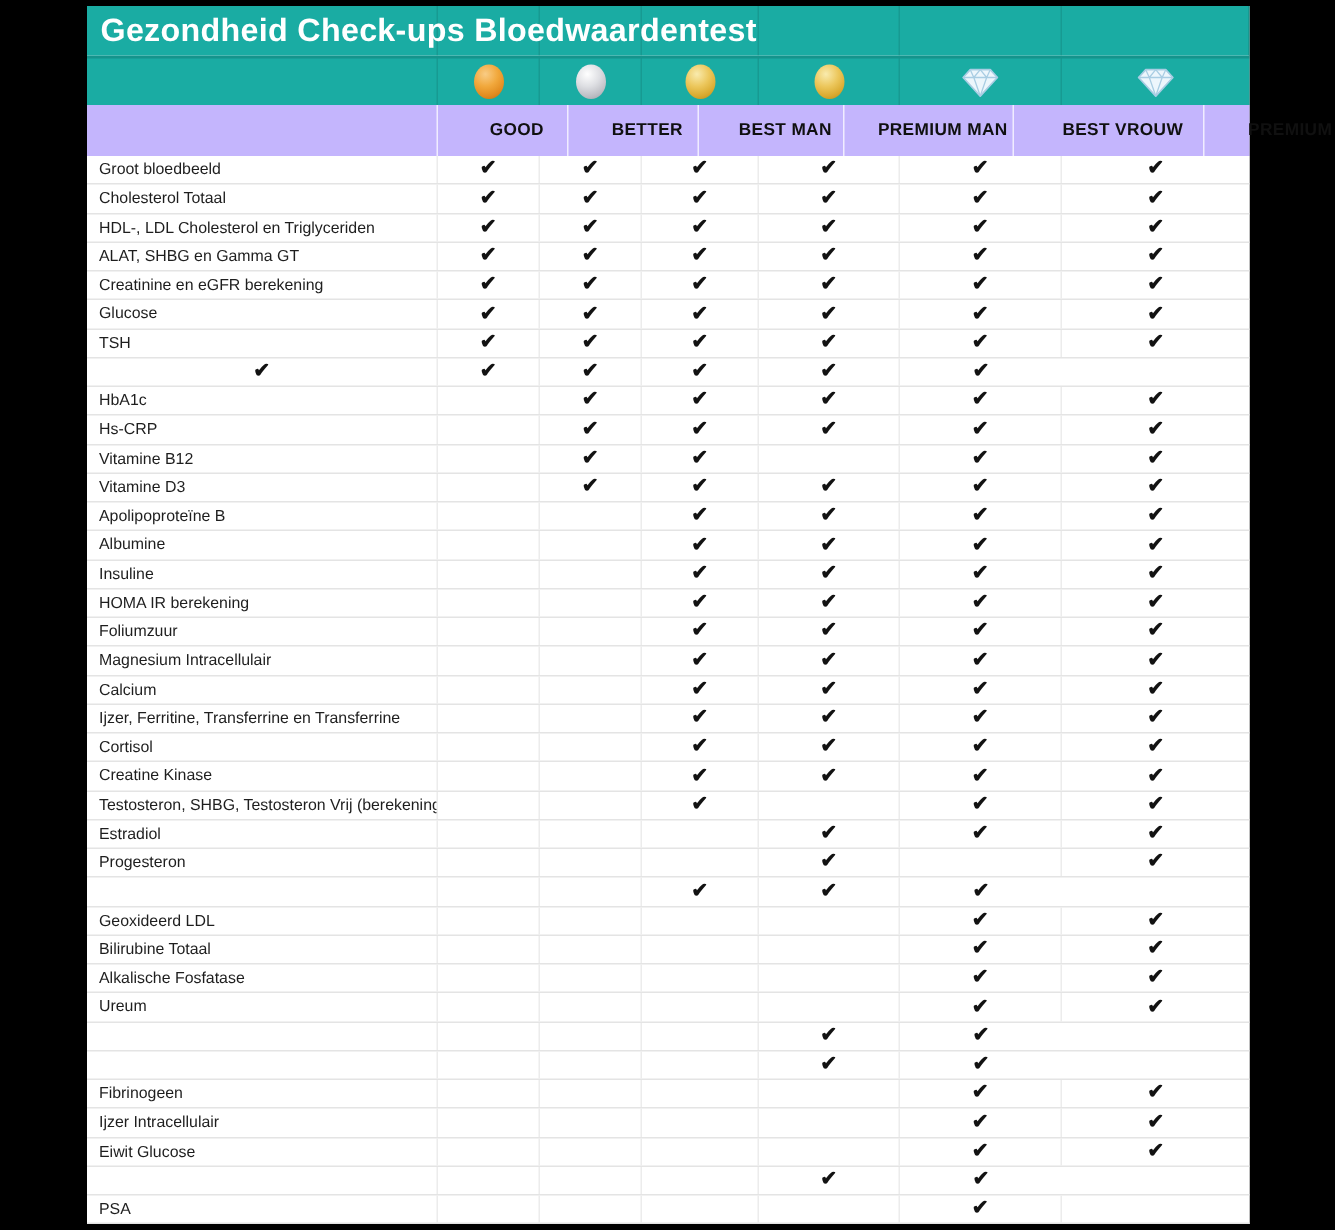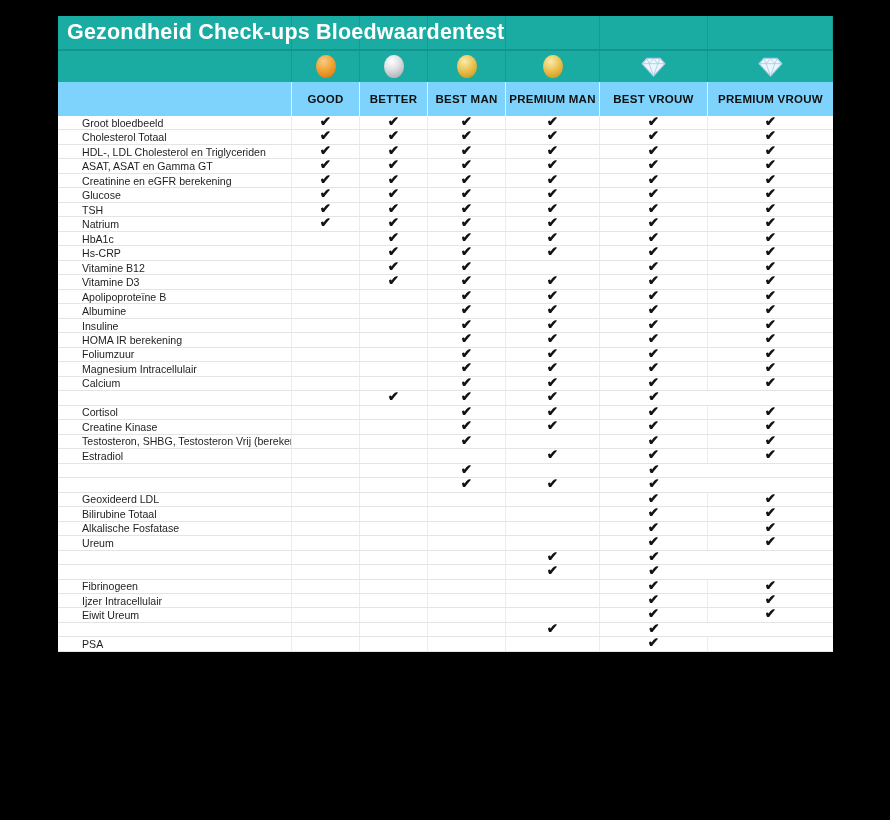--- a/index.html
+++ b/index.html
@@ -2,21 +2,21 @@
 <html><head>
 <meta charset="utf-8">
 <style>
   html,body{margin:0;padding:0;}
   body{
     width:890px;height:820px;position:relative;overflow:hidden;
     background:#000;
     font-family:"Liberation Sans", sans-serif;
   }
   .sheet{
-    position:absolute;left:58px;top:16px;width:775px;height:636px;
+    position:absolute;left:58px;top:4px;width:775px;height:812px;
     background:#fff;display:flex;flex-direction:column;
   }
   .grid{display:grid;grid-template-columns:234px 68px 68px 78px 94px 108px 125px;}
   
   .title-bar{position:relative;height:33px;background:#1aaca3;flex:0 0 33px;}
   .title-bar .hcell{border-right:1px solid rgba(0,0,0,0.10);height:100%;}
   .title-bar .hcell:last-child{border-right:none;}
   .title-text{
     position:absolute;left:9px;top:50%;transform:translateY(-52%);
     color:#fff;font-size:21.5px;font-weight:700;letter-spacing:0.2px;white-space:nowrap;
@@ -24,33 +24,33 @@
   
   .icon-bar{height:31px;background:#1aaca3;flex:0 0 31px;border-top:2px solid rgba(0,40,37,0.18);}
   .icon-bar .cell{border-right:1px solid rgba(0,0,0,0.10);display:flex;align-items:center;justify-content:center;}
   .icon-bar .cell:last-child{border-right:none;}
   .coin{width:20px;height:23px;border-radius:50%;display:inline-block;}
   .coin.bronze-medal{background:radial-gradient(circle at 38% 28%, #f9cc85 0%, #f1a83c 40%, #e18a1e 72%, #b56a10 100%);}
   .coin.silver-medal{background:radial-gradient(circle at 38% 28%, #ffffff 0%, #dedfe3 40%, #bdbec4 72%, #97989f 100%);}
   .coin.gold-medal{background:radial-gradient(circle at 38% 28%, #f9ebae 0%, #ecc75c 40%, #d9a92e 72%, #ad841b 100%);}
   .gem{display:inline-block;line-height:0;}
   
-  .label-bar{height:34px;background:#7dd3fc;flex:0 0 34px;}
+  .label-bar{height:34px;background:#c4b5fd;flex:0 0 34px;gap:19px;}
   .label-bar .cell{
     border-right:1px solid rgba(255,255,255,0.75);
     display:flex;align-items:center;justify-content:center;
     font-size:11.5px;font-weight:700;color:#101010;letter-spacing:0.25px;white-space:nowrap;
   }
   .label-bar .cell:last-child{border-right:none;}
   
   .rows{flex:1 1 auto;display:flex;flex-direction:column;background:#fff;}
   .row{flex:1 1 0;border-bottom:1px solid #e4e4e4;min-height:0;}
   .row .cell{border-right:1px solid #ececec;display:flex;align-items:center;justify-content:center;min-height:0;}
   .row .cell:last-child{border-right:none;}
-  .row .name-cell{justify-content:flex-start;padding-left:24px;
+  .row .name-cell{justify-content:flex-start;padding-left:8px;
     font-size:10.6px;color:#1e1e1e;white-space:nowrap;overflow:hidden;}
   .check{font-size:13.5px;font-weight:700;color:#121212;line-height:1;transform:translateY(-1px);}
 </style>
 </head>
 <body>
 
 <div class="sheet">
   <div class="title-bar grid">
 
     <div class="hcell"></div>
@@ -159,21 +159,21 @@
           <span class="check">✔</span>
         </div>
         <div class="cell check-cell">
           <span class="check">✔</span>
         </div>
         <div class="cell check-cell">
           <span class="check">✔</span>
         </div>
       </div>
       <div class="row grid">
-        <div class="cell name-cell">ASAT, ASAT en Gamma GT</div>
+        <div class="cell name-cell">ALAT, SHBG en Gamma GT</div>
         <div class="cell check-cell">
           <span class="check">✔</span>
         </div>
         <div class="cell check-cell">
           <span class="check">✔</span>
         </div>
         <div class="cell check-cell">
           <span class="check">✔</span>
         </div>
         <div class="cell check-cell">
@@ -243,21 +243,20 @@
           <span class="check">✔</span>
         </div>
         <div class="cell check-cell">
           <span class="check">✔</span>
         </div>
         <div class="cell check-cell">
           <span class="check">✔</span>
         </div>
       </div>
       <div class="row grid">
-        <div class="cell name-cell">Natrium</div>
         <div class="cell check-cell">
           <span class="check">✔</span>
         </div>
         <div class="cell check-cell">
           <span class="check">✔</span>
         </div>
         <div class="cell check-cell">
           <span class="check">✔</span>
         </div>
         <div class="cell check-cell">
@@ -457,20 +456,21 @@
           <span class="check">✔</span>
         </div>
         <div class="cell check-cell">
           <span class="check">✔</span>
         </div>
         <div class="cell check-cell">
           <span class="check">✔</span>
         </div>
       </div>
       <div class="row grid">
+        <div class="cell name-cell">Ijzer, Ferritine, Transferrine en Transferrine</div>
         <div class="cell check-cell"></div>
         <div class="cell check-cell"></div>
         <div class="cell check-cell">
           <span class="check">✔</span>
         </div>
         <div class="cell check-cell">
           <span class="check">✔</span>
         </div>
         <div class="cell check-cell">
           <span class="check">✔</span>
@@ -537,20 +537,21 @@
           <span class="check">✔</span>
         </div>
         <div class="cell check-cell">
           <span class="check">✔</span>
         </div>
         <div class="cell check-cell">
           <span class="check">✔</span>
         </div>
       </div>
       <div class="row grid">
+        <div class="cell name-cell">Progesteron</div>
         <div class="cell check-cell"></div>
         <div class="cell check-cell"></div>
         <div class="cell check-cell"></div>
         <div class="cell check-cell">
           <span class="check">✔</span>
         </div>
         <div class="cell check-cell"></div>
         <div class="cell check-cell">
           <span class="check">✔</span>
         </div>
@@ -665,21 +666,21 @@
         <div class="cell check-cell"></div>
         <div class="cell check-cell"></div>
         <div class="cell check-cell">
           <span class="check">✔</span>
         </div>
         <div class="cell check-cell">
           <span class="check">✔</span>
         </div>
       </div>
       <div class="row grid">
-        <div class="cell name-cell">Eiwit Ureum</div>
+        <div class="cell name-cell">Eiwit Glucose</div>
         <div class="cell check-cell"></div>
         <div class="cell check-cell"></div>
         <div class="cell check-cell"></div>
         <div class="cell check-cell"></div>
         <div class="cell check-cell">
           <span class="check">✔</span>
         </div>
         <div class="cell check-cell">
           <span class="check">✔</span>
         </div>

